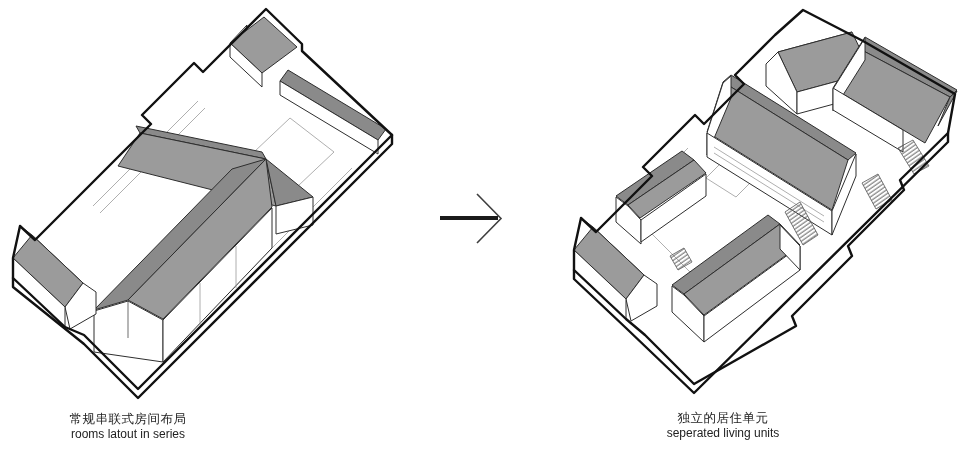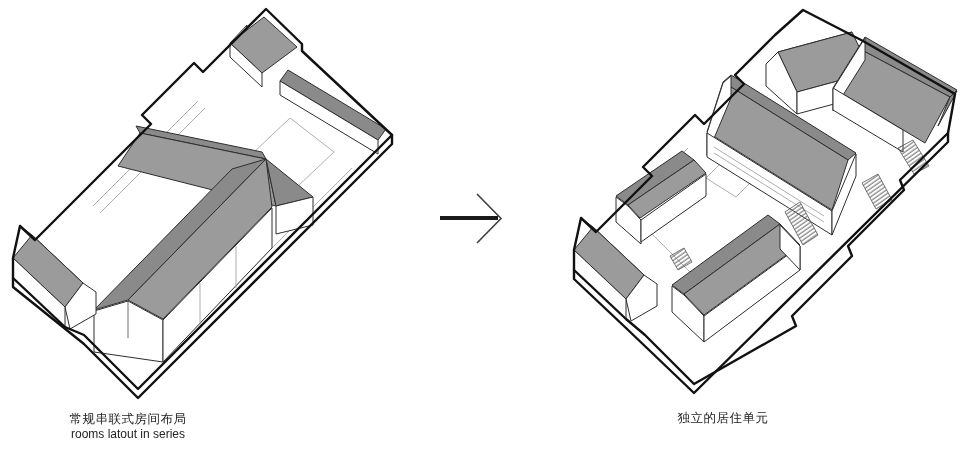--- a/index.html
+++ b/index.html
@@ -160,15 +160,16 @@
     <path class="bnd" d="M574,270 L574,279 L626,328 L694,393 L948,142 L948,133"></path>
   </g>
 </svg>
 
 <div class="caption" id="cap-left">
   <div class="zh">常规串联式房间布局</div>
   <div class="en">rooms latout in series</div>
 </div>
 <div class="caption" id="cap-right">
   <div class="zh">独立的居住单元</div>
+  <div class="en">seperated living units</div>
 </div>
 
 </div>
 
 </body></html>

